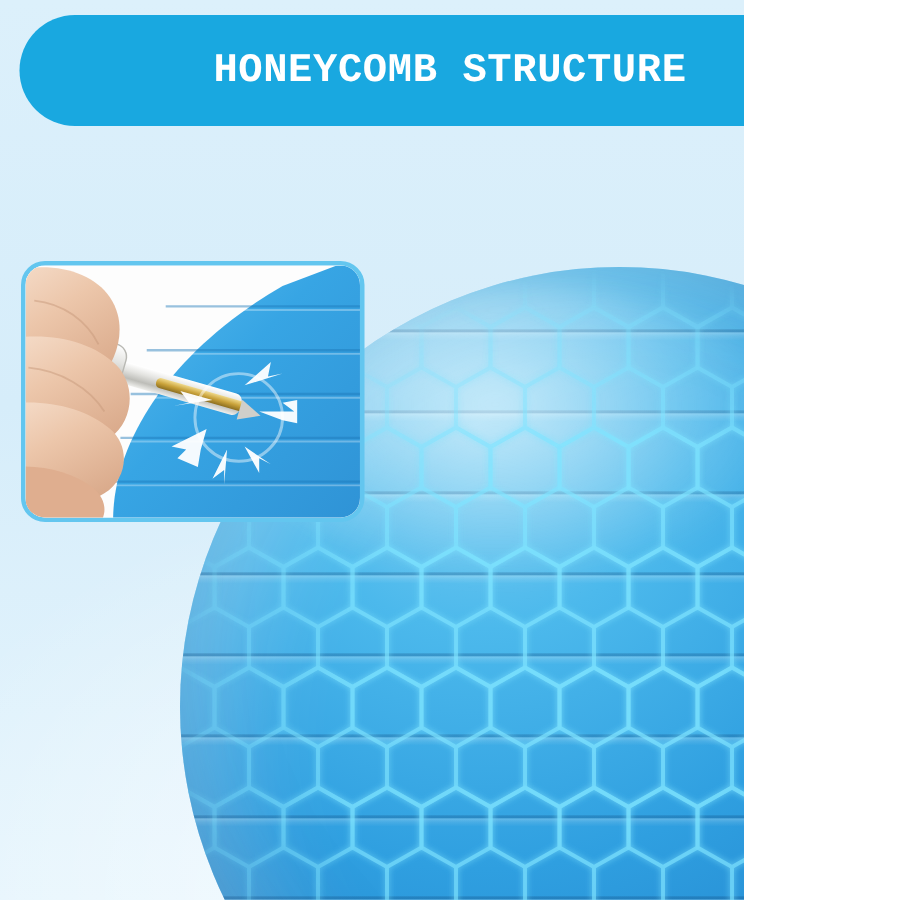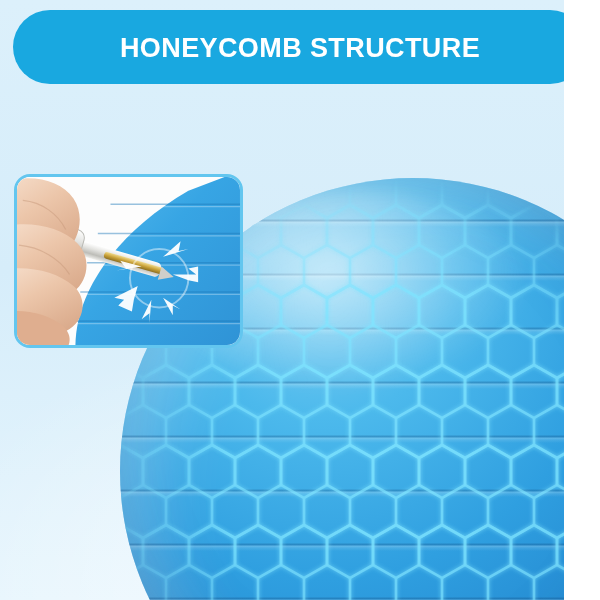--- a/index.html
+++ b/index.html
@@ -3,25 +3,25 @@
 <meta charset="utf-8">
 <title>Honeycomb Structure Infographic</title>
 <style>
   html, body {
     margin: 0;
     padding: 0;
     background: #ffffff;
   }
   #stage {
     position: relative;
-    width: 564px;
+    width: 496px;
     height: 600px;
     overflow: hidden;
     background: #d9eefa;
-    font-family: Liberation Sans, sans-serif;
+    font-family: Liberation Mono, monospace;
   }
 
   
   .bg-wash {
     position: absolute;
     inset: 0;
     background:
       radial-gradient(120% 80% at 50% 100%, rgba(255,255,255,0.55) 0%, rgba(255,255,255,0.0) 55%),
       linear-gradient(180deg, #dcf0fb 0%, #d6edfa 45%, #e6f5fd 100%);
   }

